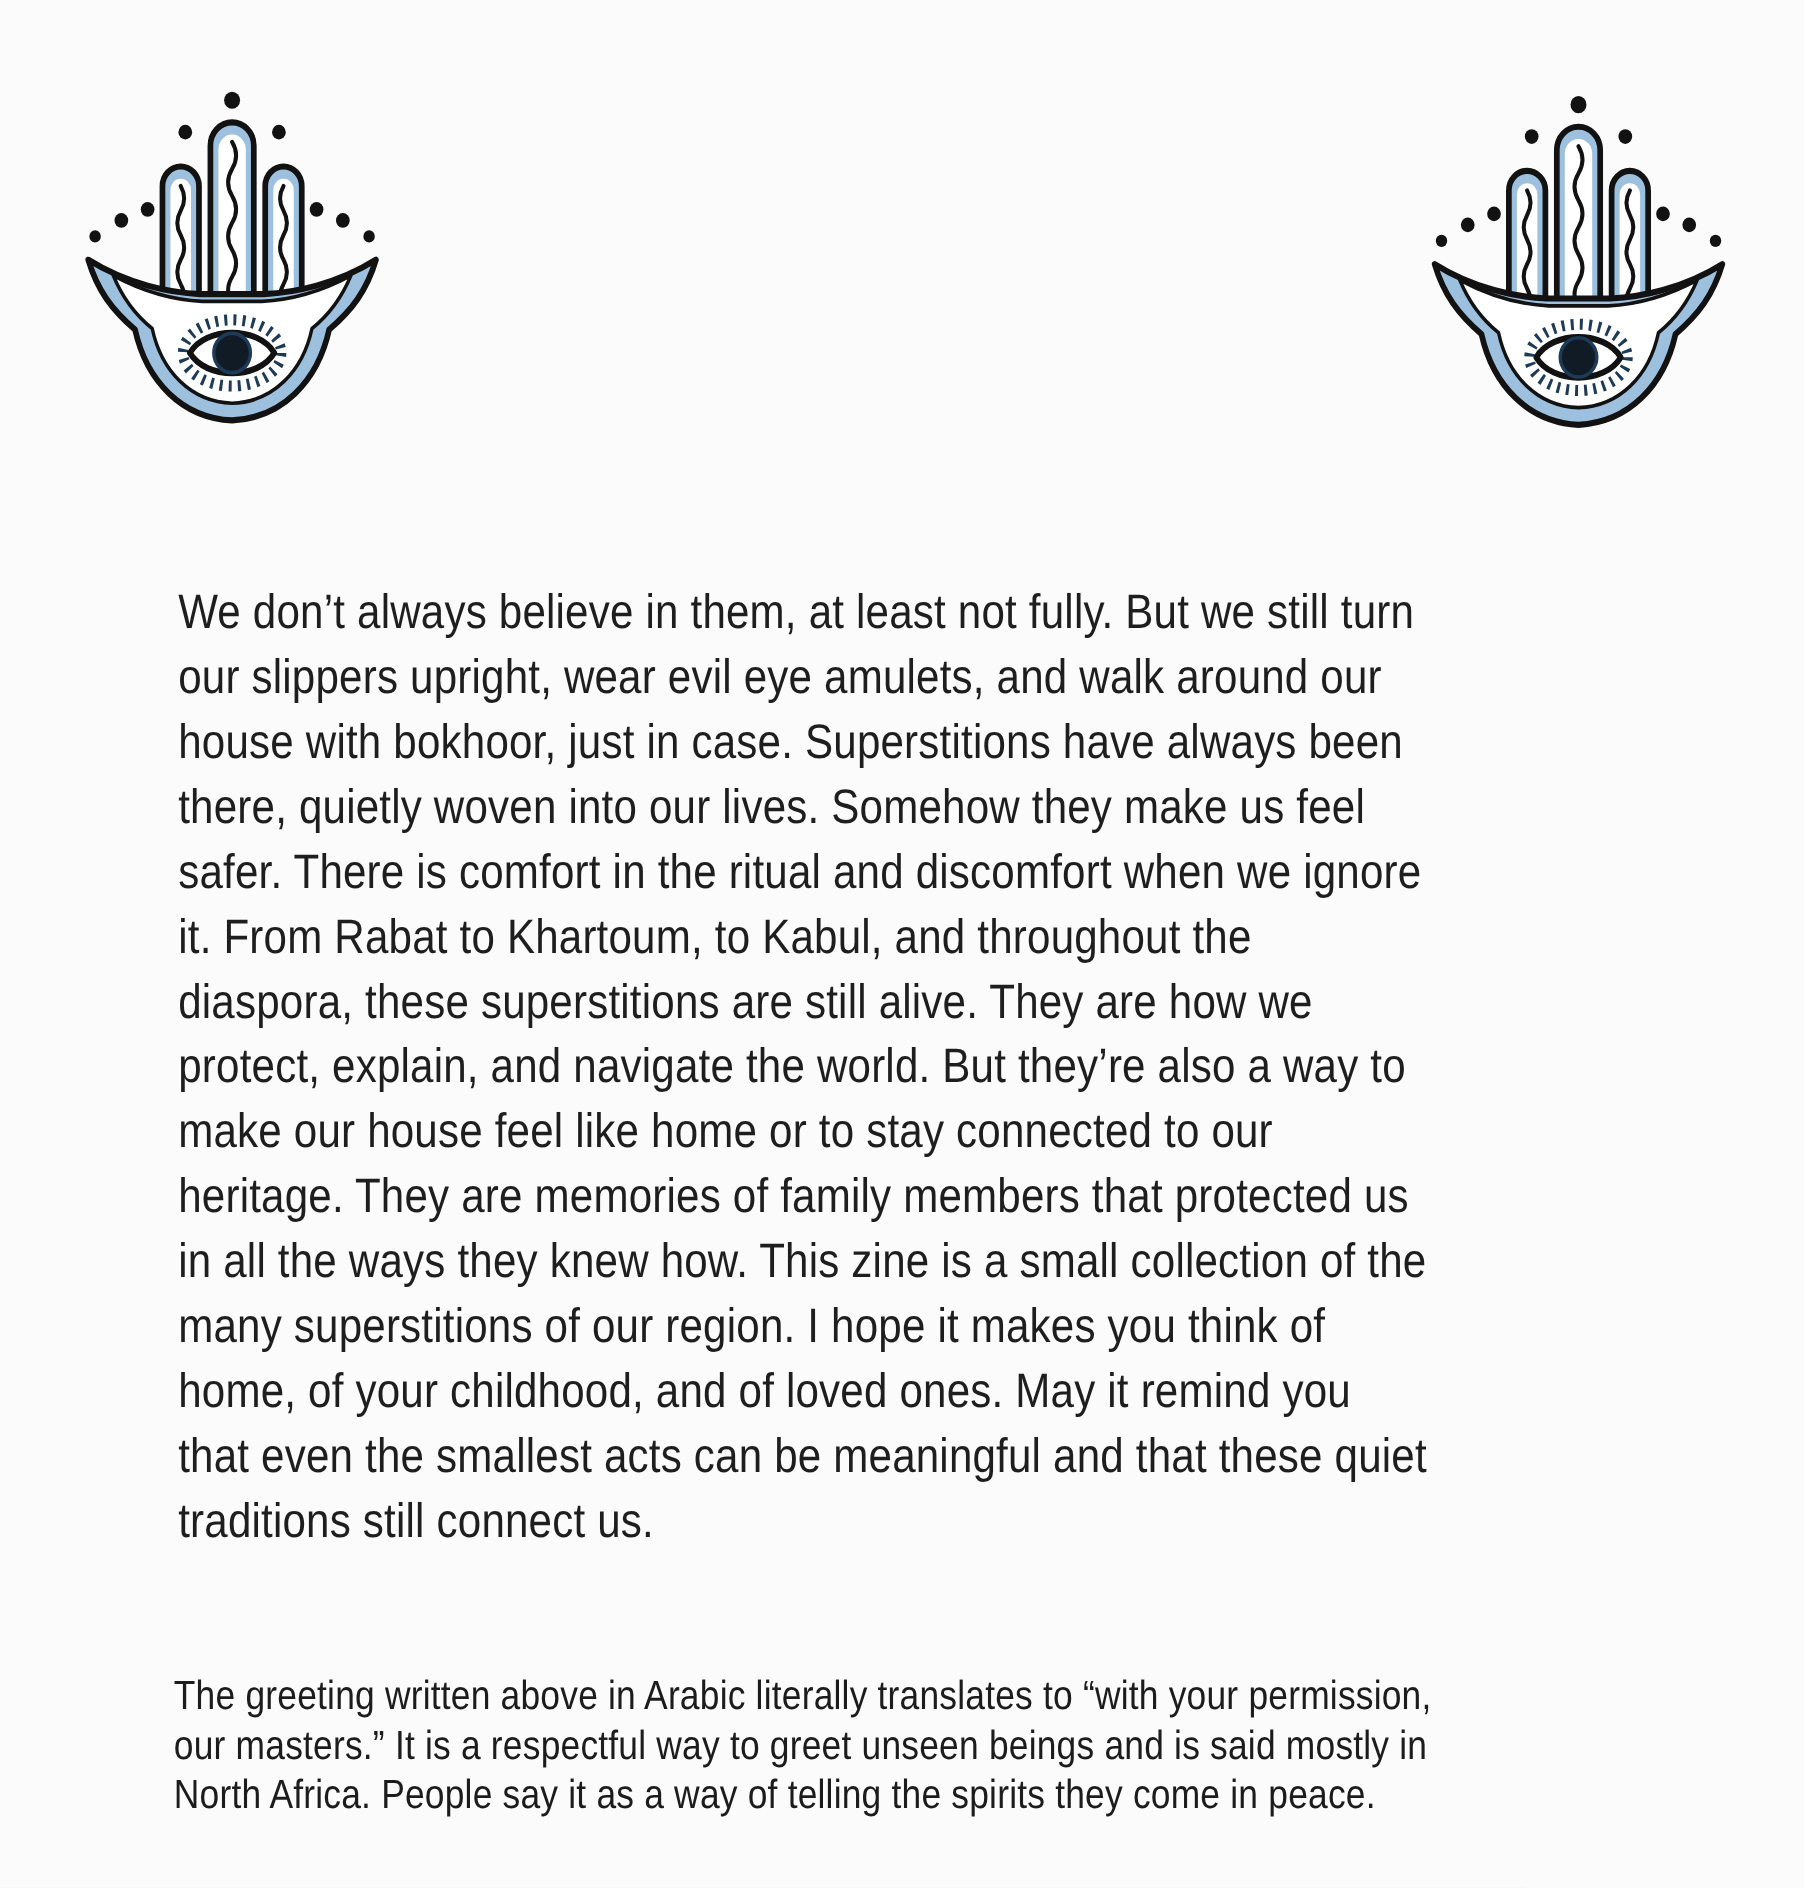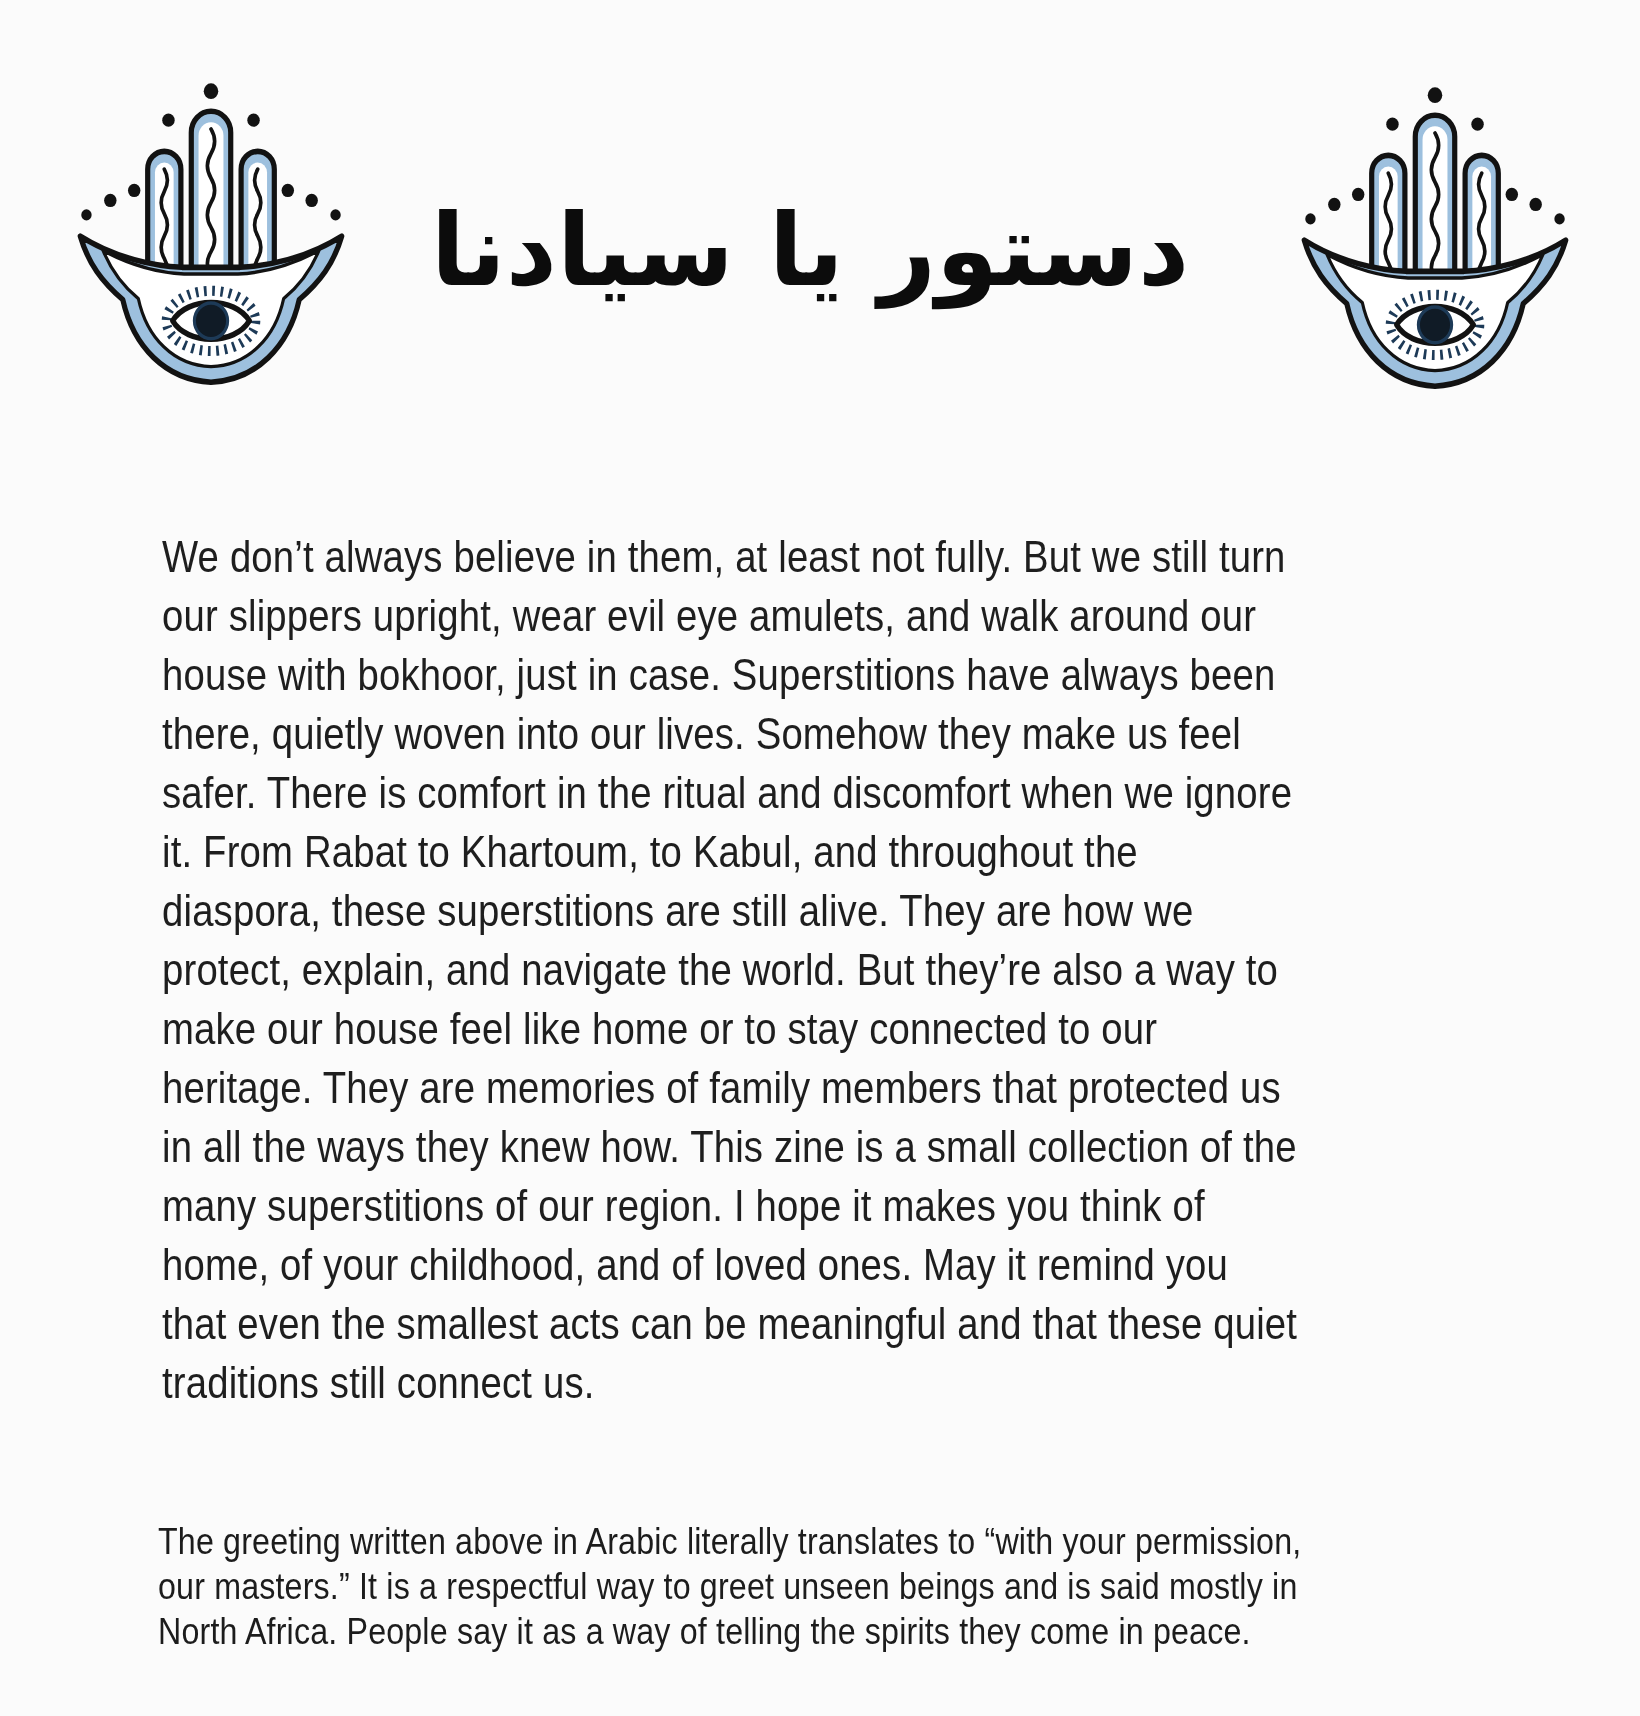--- a/index.html
+++ b/index.html
@@ -117,21 +117,20 @@
           <circle cx="140" cy="226" r="16" fill="none" stroke="#1d3a57" stroke-width="3"></circle>
         </g>
       </g>
     </defs>
   </svg>
 
   <svg class="hamsa hamsa-left" width="274" height="310" viewBox="8 10 264 278" preserveAspectRatio="none">
     <use href="#hamsa"></use>
   </svg>
 
-  <h1 class="title" dir="rtl" lang="ar">دستور يا سيادنا</h1>
 
   <svg class="hamsa hamsa-right" width="274" height="310" viewBox="8 10 264 278" preserveAspectRatio="none">
     <use href="#hamsa"></use>
   </svg>
 
   <p class="body-text">We don’t always believe in them, at least not fully. But we still turn
 our slippers upright, wear evil eye amulets, and walk around our
 house with bokhoor, just in case. Superstitions have always been
 there, quietly woven into our lives. Somehow they make us feel
 safer. There is comfort in the ritual and discomfort when we ignore

